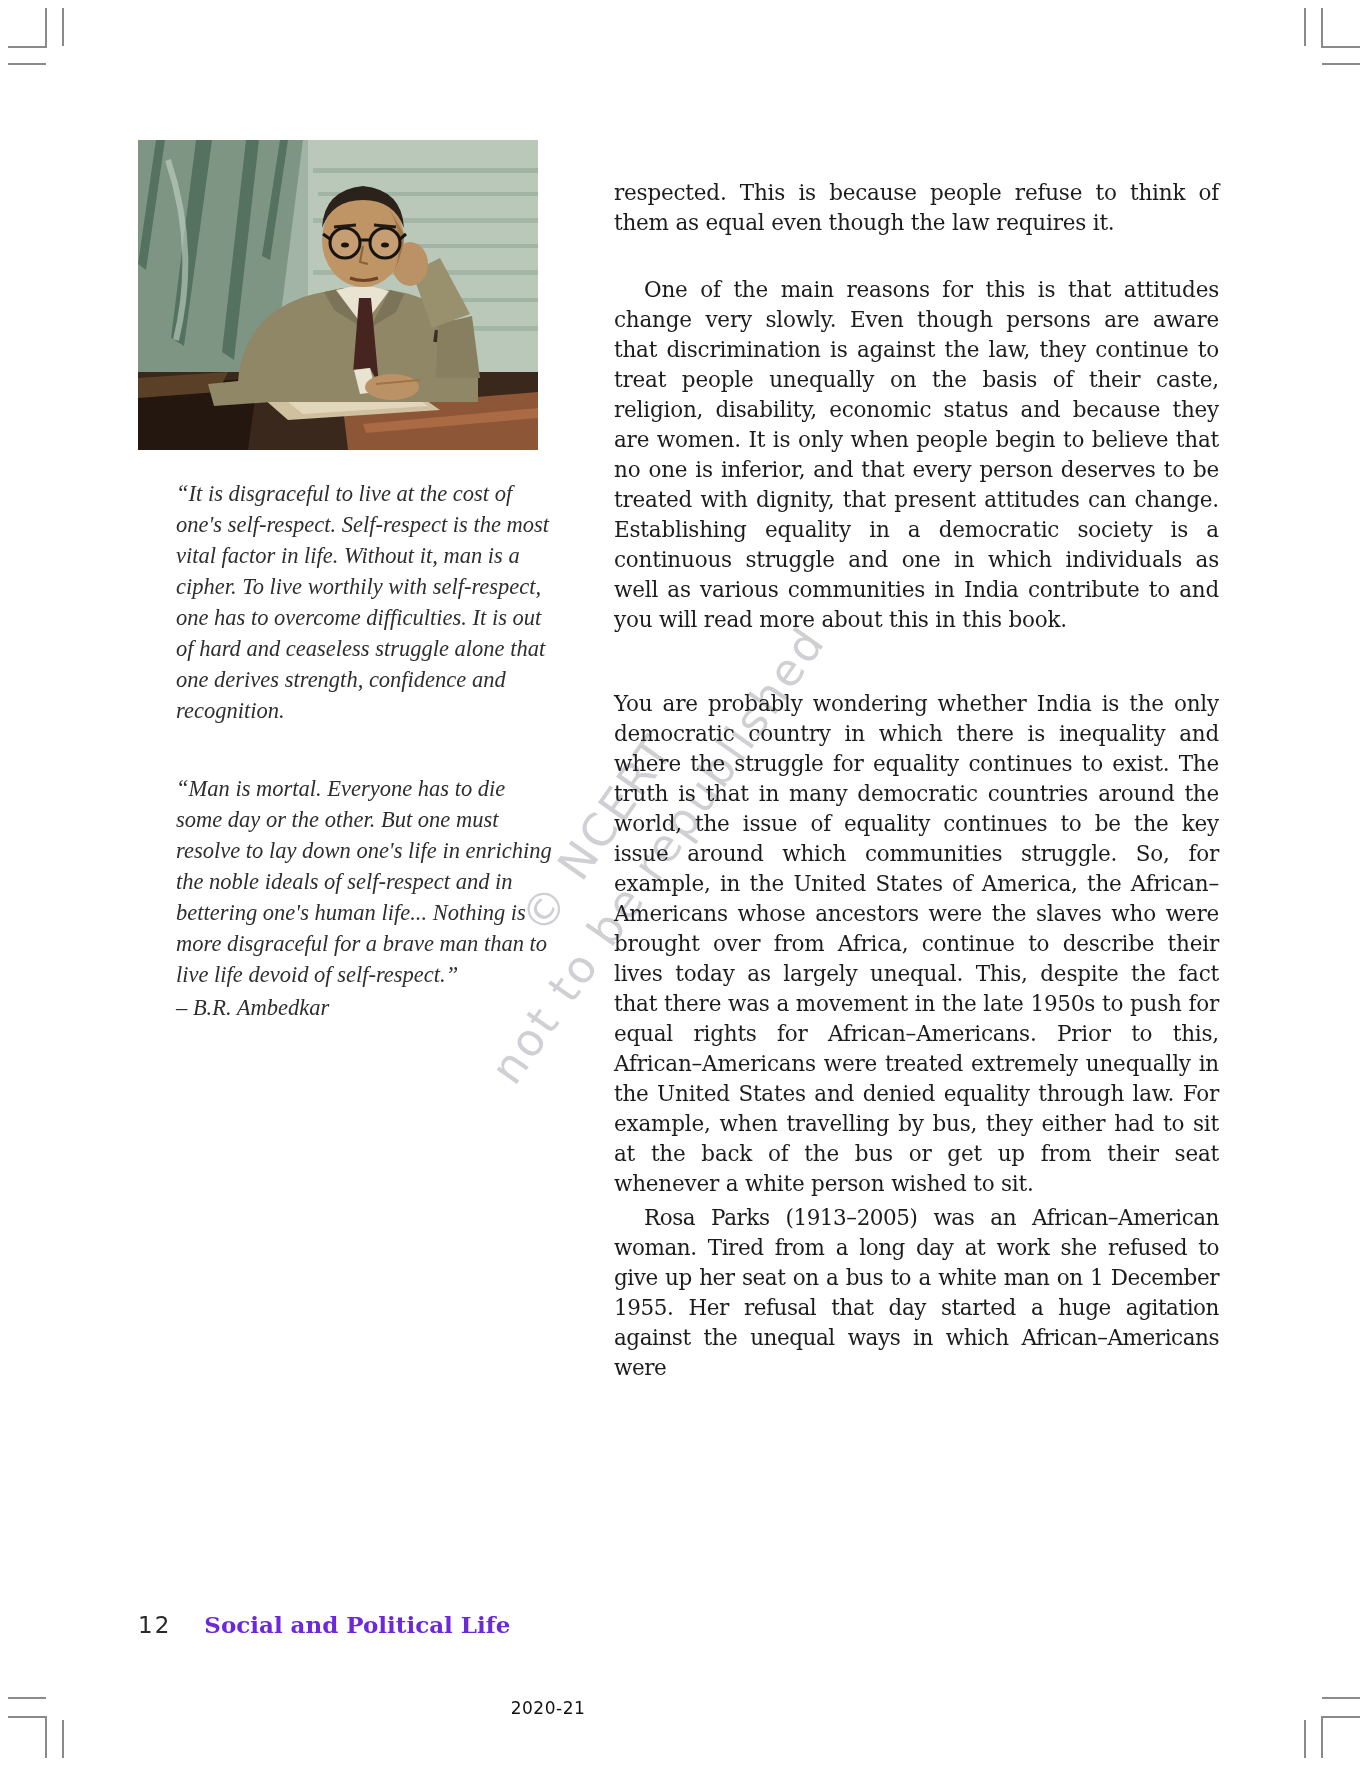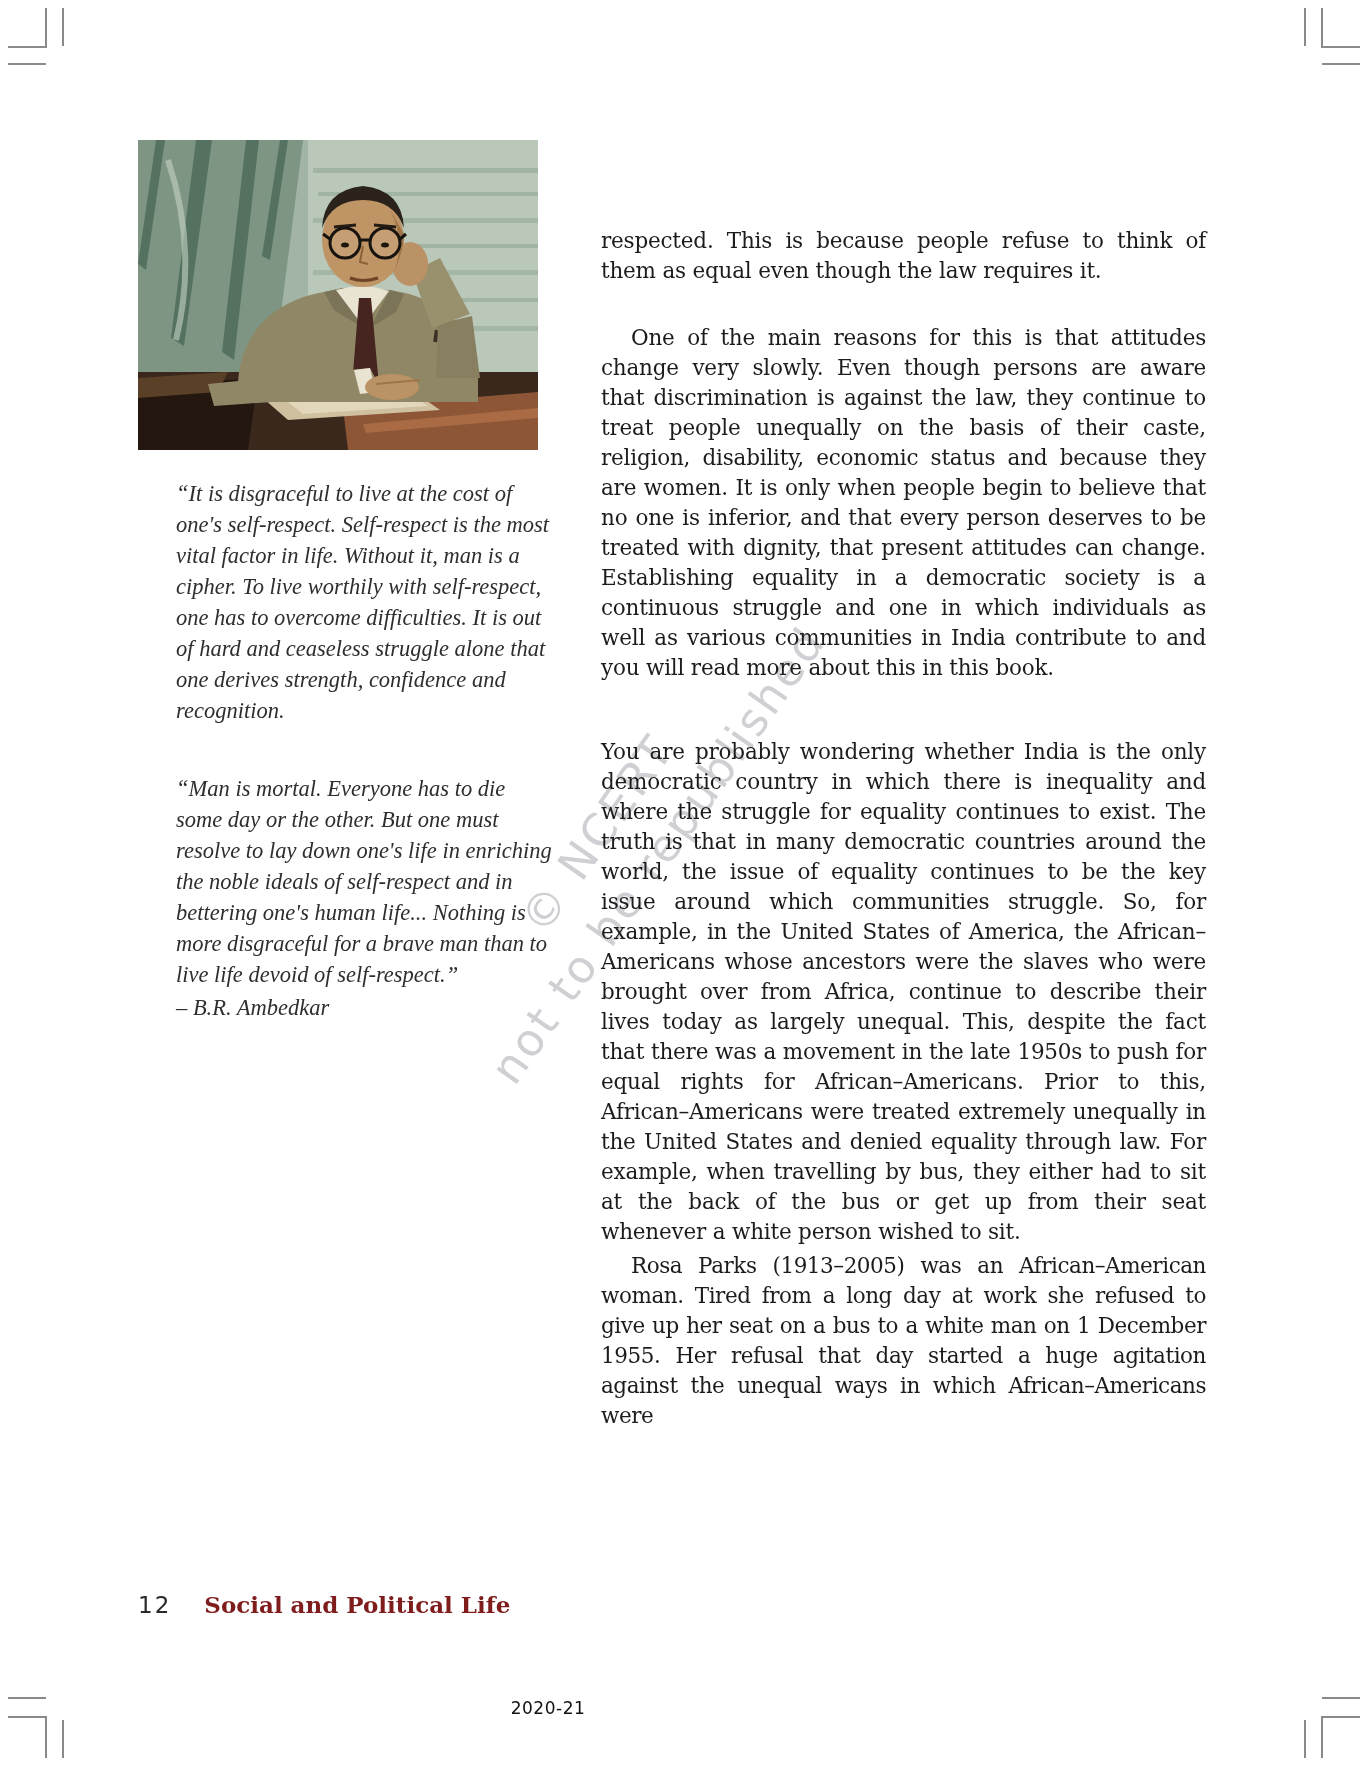--- a/index.html
+++ b/index.html
@@ -34,27 +34,26 @@
   }
   .quote-col p{margin:0 0 47px 0;}
   .quote-col .attr{
     margin:0;
     text-align:left;
     padding-right:4px;
   }
   
   .body-col{
     position:absolute;
-    left:601px; top:178px;
+    left:614px; top:178px;
     width:605px;
     font-size:21.5px;
     line-height:30px;
     text-align:justify;
     letter-spacing:-0.2px;
-    margin-top:48px;
   }
   .body-col p{margin:0;}
   .body-col .p1{margin-bottom:37px;}
   .body-col .p2{text-indent:30px;margin-bottom:54px;}
   .body-col h2{
     font-size:23.5px;
     line-height:28px;
     margin:0 0 21px 0;
     font-weight:bold;
     letter-spacing:0;
@@ -90,21 +89,22 @@
   .footer .pagenum{
     font-family:"DejaVu Sans", sans-serif;
     font-size:23px;
     color:#2a2a2a;
     letter-spacing:2px;
   }
   .footer .booktitle{
     font-family:"DejaVu Serif", serif;
     font-weight:bold;
     font-size:23px;
-    color:#7f1d1d;
+    color:#6d28d9;
+    margin-top:20px;
   }
   .print-year{
     left:0; top:1698px;
     width:1096px;
     text-align:center;
     font-family:"DejaVu Sans", sans-serif;
     font-size:17px;
     color:#111;
     letter-spacing:0.5px;
   }

